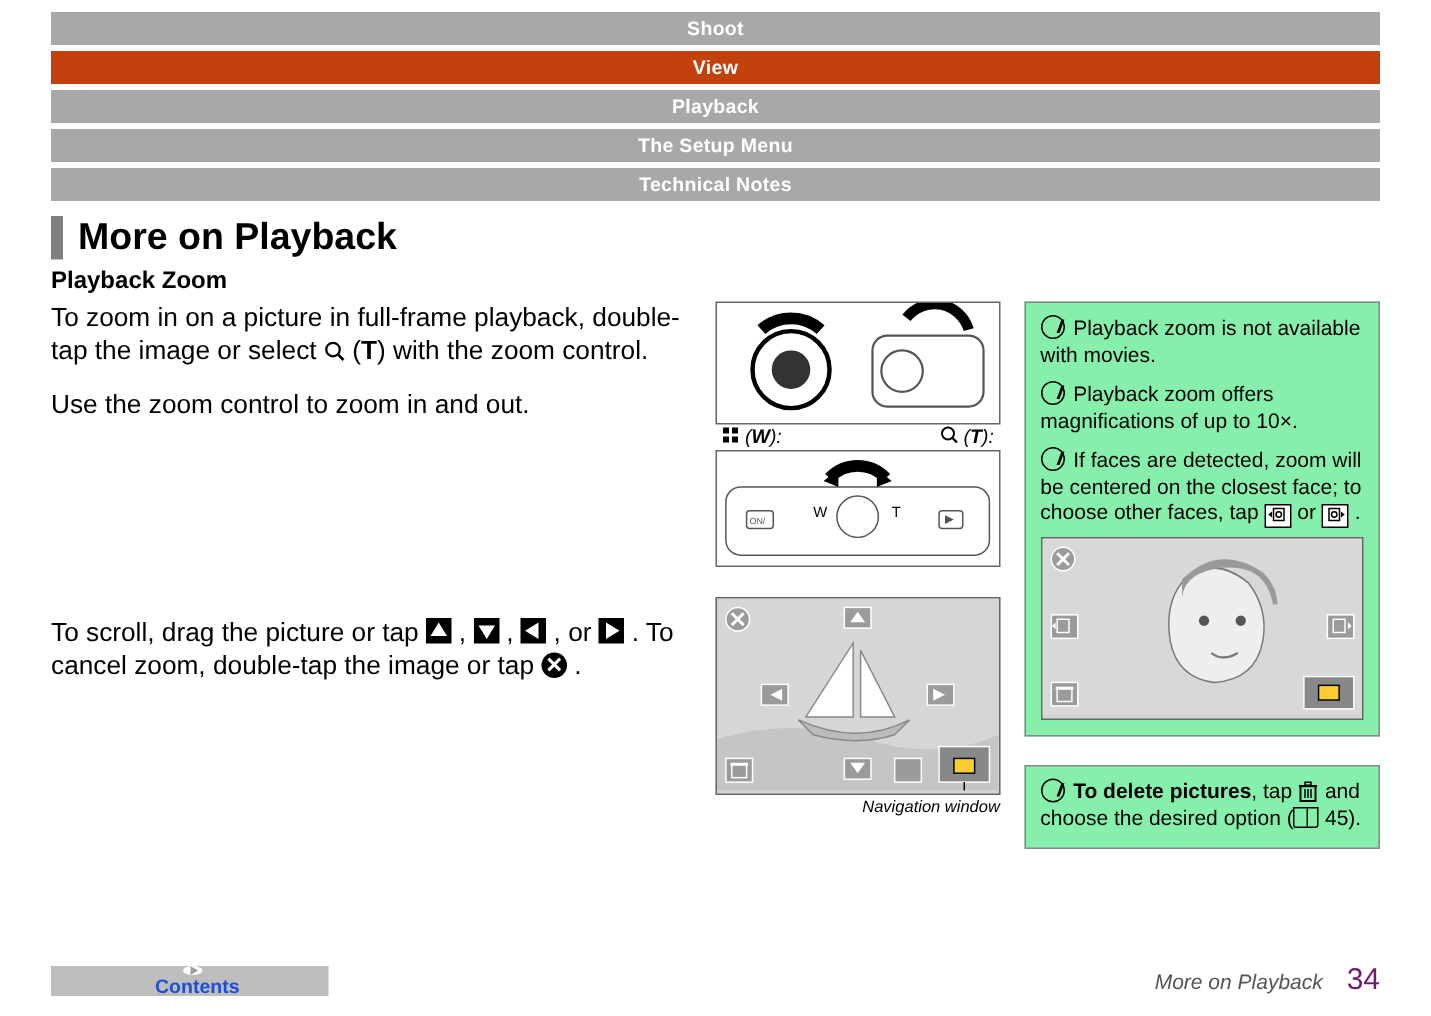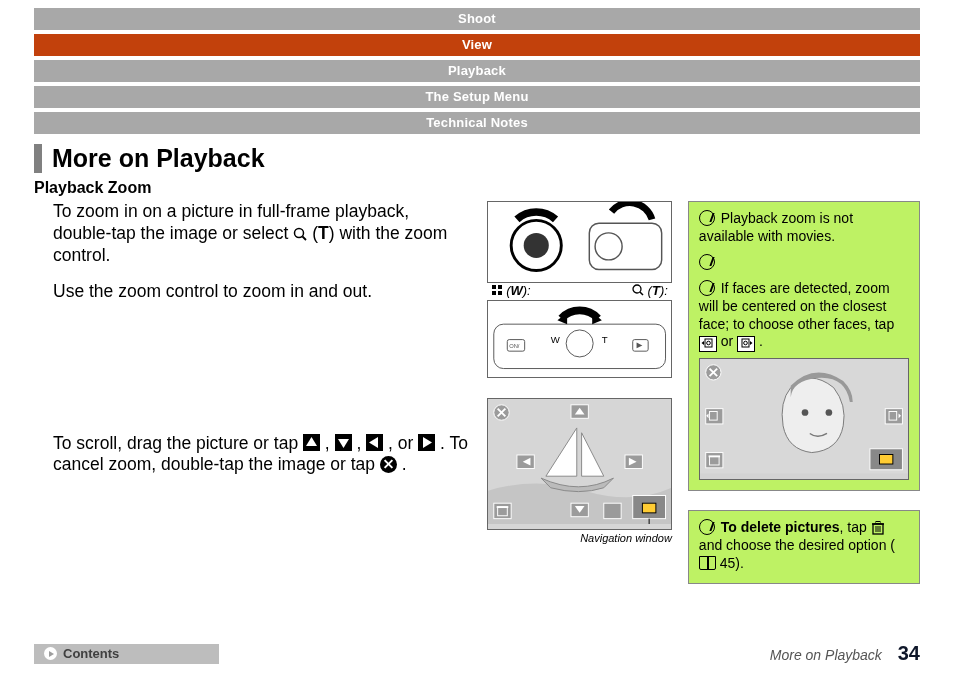--- a/index.html
+++ b/index.html
@@ -45,21 +45,21 @@
   }
   .h2 {
     font-size: 16px;
     font-weight: 700;
     margin: 6px 0 4px 0;
   }
   .cols {
     display: flex;
     gap: 16px;
   }
-  .leftcol { width: 428px; font-size: 17.5px; line-height: 1.25; margin-left: 19px; }
+  .leftcol { width: 428px; font-size: 17.5px; line-height: 1.25; }
   .midcol  { width: 190px; }
   .rightcol{ width: 238px; }
   .para { margin: 0 0 14px 0; }
   .mag { display:inline-block; width:14px; height:14px; vertical-align:-2px;}
   .tri {
     display:inline-block;
     width:17px; height:17px;
     background:#000;
     position:relative;
     vertical-align:-2px;
@@ -83,21 +83,21 @@
   }
   .fig1 { height:80px; position:relative; }
   .figlabels { display:flex; justify-content:space-between; padding:0 4px; font-size:13px;}
   .figlabels .ital { font-style:italic; }
   .fig2 { height:76px; margin-top:2px; position:relative;}
   .fig3 { height:130px; margin-top:20px; position:relative; background:#d6d6d6; border:1px solid #666;}
   .navlabel{ text-align:right; font-style:italic; font-size:11px; margin-top:2px;}
   
   .notebox {
     border:1px solid #888;
-    background:#bef264;
+    background:#86efac;
     padding:8px 10px 10px 10px;
     font-size:14px;
     line-height:1.28;
   }
   .notebox + .notebox { margin-top:19px; }
   .note-ico {
     display:inline-block;
     width:14px;height:14px;
     border:1.5px solid #000;
     border-radius:50%;
@@ -142,46 +142,47 @@
     display:flex;
     align-items:center;
     padding:0 34px;
   }
   .fbtn{
     display:flex; align-items:center;
     background:#bdbdbd;
     width:175px; height:20px;
     margin-right:6px;
     padding-left:10px;
-    color:#404040;
+    color:#1d4ed8;
     font-weight:700;
     font-size:13px;
     font-family:"Segoe UI Semibold",Arial,sans-serif;
+    flex-direction:column;
   }
   .fbtn .arrow{
     width:13px;height:13px;border-radius:50%;
     background:#fff; margin-right:6px;
     display:flex;align-items:center;justify-content:center;
   }
   .fbtn .arrow::after{
     content:""; width:0;height:0;
     border-top:3px solid transparent;
     border-bottom:3px solid transparent;
     border-left:5px solid #9e9e9e;
     margin-left:1px;
   }
   .footright{
     margin-left:auto;
     font-size:14px;
     color:#555;
     font-style:italic;
   }
   .footright .pnum{
-    font-style:normal; color:#0f172a; font-size:20px;
-    margin-left:12px; font-weight:700;
+    font-style:normal; color:#701a75; font-size:20px;
+    margin-left:12px; font-weight:400;
   }
   
   .sketch { position:absolute; inset:0; }
   
   .facefig{
     margin-top:6px;
     border:1px solid #666;
     background:#d3d3d3;
     height:120px;
     position:relative;
@@ -316,21 +317,21 @@
           <rect x="160" y="108" width="14" height="10" fill="#ffcc33" stroke="#000"></rect>
           <line x1="167" y1="124" x2="167" y2="136" stroke="#000"></line>
         </svg>
       </div>
       <div class="navlabel">Navigation window</div>
     </div>
 
     <div class="rightcol">
       <div class="notebox">
         <div><span class="note-ico"></span><span> Playback zoom is not available with movies.</span></div>
-        <div style="margin-top:8px"><span class="note-ico"></span></div>
+        <div style="margin-top:8px"><span class="note-ico"></span><span> Playback zoom offers magnifications of up to 10×.</span></div>
         <div style="margin-top:8px">
           <span class="note-ico"></span><span> If faces are detected, zoom will be centered on the closest face; to choose other faces, tap </span>
           <span class="smallbtn">
             <svg width="14" height="12">
                 <rect x="4" y="2" width="7" height="8" fill="none" stroke="#000"></rect>
                 <circle cx="7.5" cy="6" r="1.8" fill="none" stroke="#000"></circle>
                 <polygon points="3,4 3,8 0.5,6" fill="#000"></polygon>
               </svg>
           </span>
           <span> or </span>

